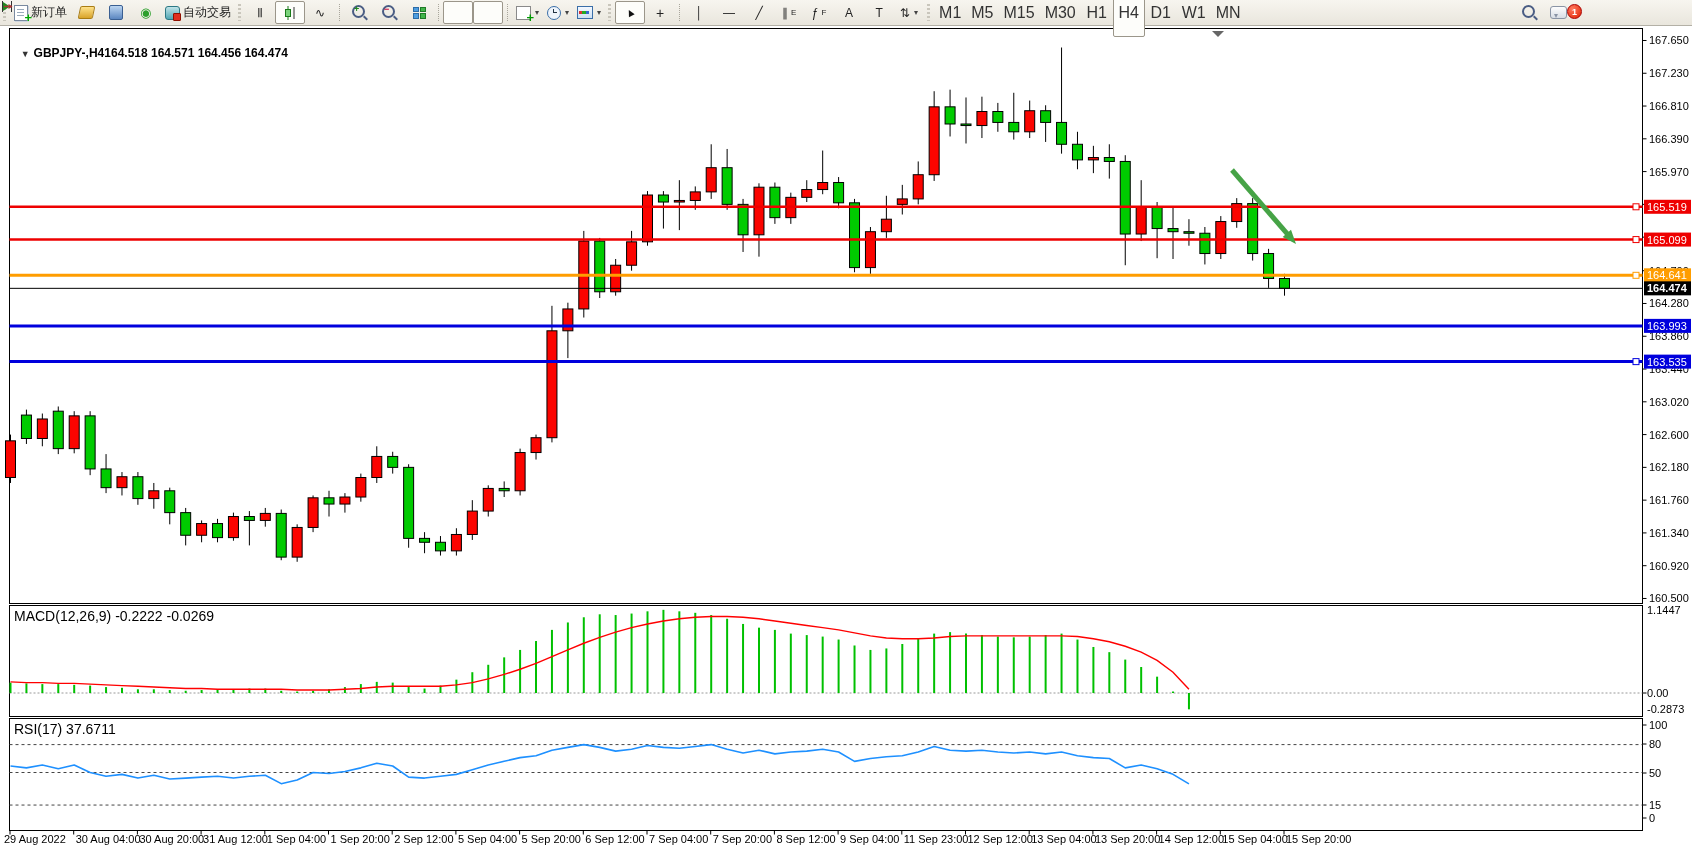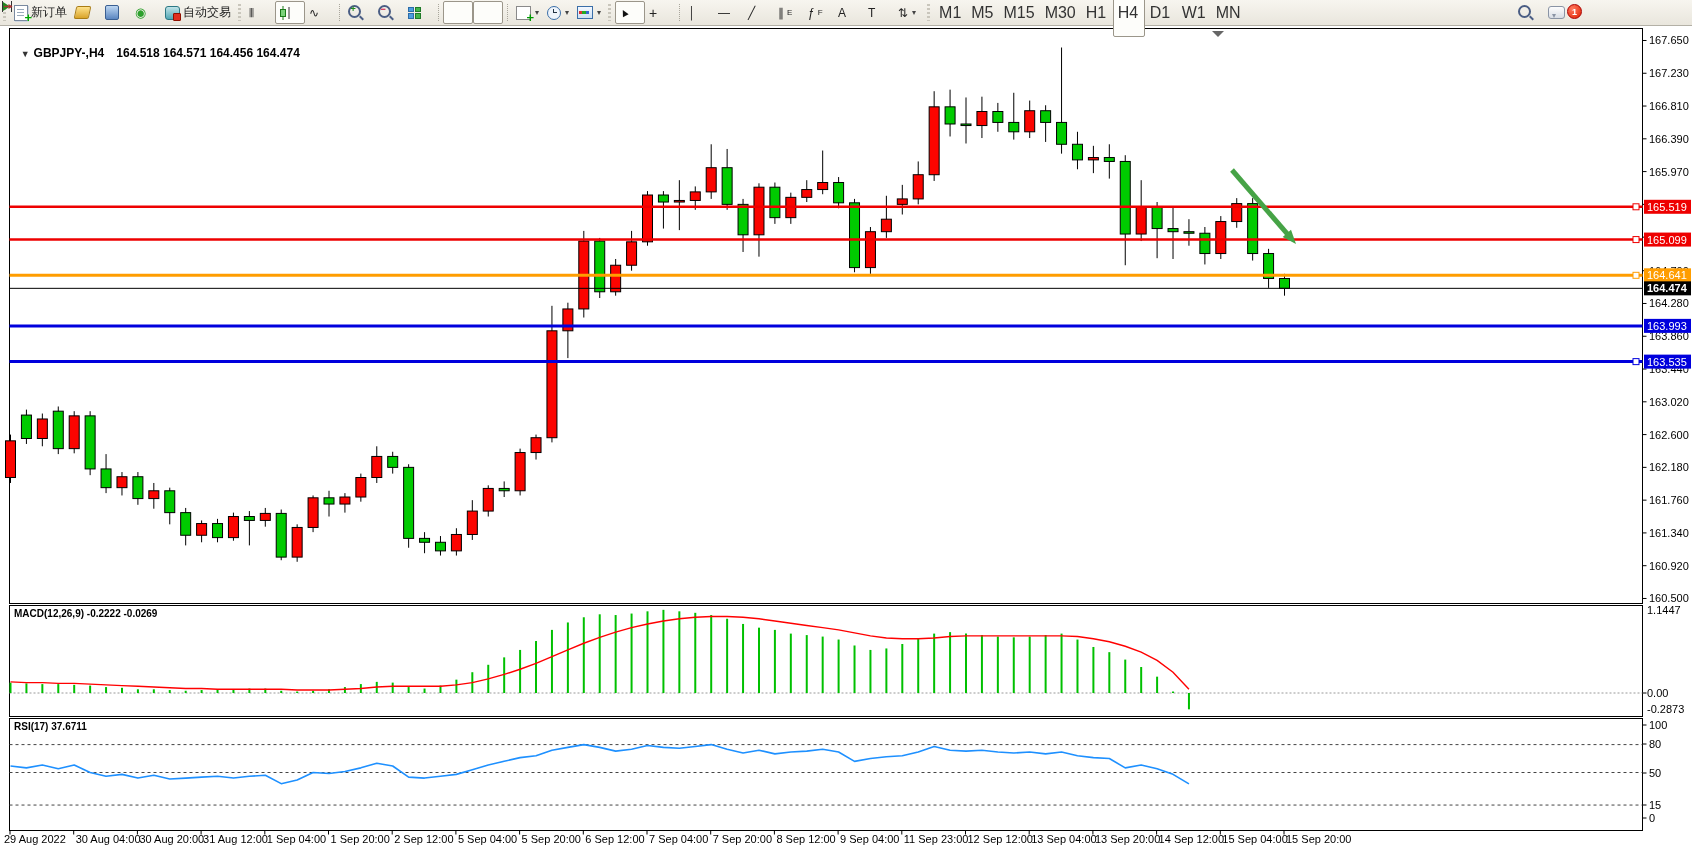--- a/index.html
+++ b/index.html
@@ -5,21 +5,21 @@
   html,body{margin:0;padding:0}
   body{width:1692px;height:850px;position:relative;background:#fff;overflow:hidden;
        font-family:"Liberation Sans",sans-serif;-webkit-font-smoothing:antialiased}
   
   .tb{position:absolute;top:0;left:0;width:1692px;height:25px;z-index:3;
       display:flex;align-items:center;background:linear-gradient(#f7f5ef,#e9e6dd);
       border-bottom:1px solid #b3b0a6;font-size:12px;color:#222}
   .grip{width:3px;height:17px;margin:0 4px 0 3px;
         background:repeating-linear-gradient(#c9c6bc 0 2px,transparent 2px 4px);flex:none}
   .sep{width:0;height:17px;border-left:1px dotted #a9a69c;margin:0 4px;flex:none}
-  .btn{height:21px;min-width:22px;padding:0 3px;display:flex;align-items:center;
+  .btn{height:21px;min-width:22px;padding:0 3px;display:flex;align-items:center;justify-content:center;
        gap:3px;border:1px solid transparent;border-radius:2px;flex:none;cursor:default;white-space:nowrap}
   .btn.on{background:#fdfdfa;border-color:#9b968a}
   .caret{font-size:8px;color:#444;margin-left:1px}
   .tflabel{font-size:16px;color:#333;padding:13px 4px}
   
   .i-doc{width:12px;height:14px;background:#fff;border:1px solid #7a8aa0;position:relative;box-shadow:1px 1px 0 #cfd6df}
   .i-doc:before{content:"";position:absolute;left:2px;top:3px;width:7px;height:1px;background:#9ab;box-shadow:0 3px 0 #9ab,0 6px 0 #9ab}
   .i-doc:after{content:"+";position:absolute;right:-5px;bottom:-5px;color:#0a0;font-weight:bold;font-size:13px;text-shadow:0 0 1px #fff}
   .i-gold{width:13px;height:11px;background:linear-gradient(#ffe28a,#d9a42a);border:1px solid #a97c14;border-radius:2px;transform:skewX(-12deg)}
   .i-blue{width:12px;height:13px;background:linear-gradient(#bcd6f2,#5b86c0);border:1px solid #3a5f92;border-radius:2px}
@@ -49,22 +49,22 @@
   .chat:after{content:"";position:absolute;left:3px;bottom:-4px;border:4px solid transparent;border-top-color:#8a94a5;border-left-width:2px;border-right-width:2px}
   .badge{position:absolute;top:2px;right:-9px;min-width:13px;height:13px;background:radial-gradient(circle at 35% 30%,#ff7a60,#e02000);
          border:1px solid #a00;border-radius:50%;color:#fff;font-size:9px;font-weight:bold;
          display:flex;align-items:center;justify-content:center;z-index:4}
   .rightpad{width:118px;flex:none}
   
   svg{position:absolute;top:0;left:0;z-index:1}
   .overlay{position:absolute;z-index:2;font-size:12px;color:#000;white-space:pre}
   .chart-title{left:14px;top:32px;font-weight:bold}
   .chart-title .tri{font-size:9px;color:#333;margin-right:4px}
-  .chart-title .vals{font-weight:bold;margin-left:12px}
-  .pane-label{font-size:10px;font-weight:bold}
+  .chart-title .vals{font-weight:bold;margin-left:0}
+  .pane-label{font-size:14px;font-weight:normal}
   .macd-label{left:14px;top:608px}
   .rsi-label{left:14px;top:721px}
 </style>
 </head>
 <body>
 
 <div class="tb">
   <div class="grip"></div>
   <div class="btn">
     <span class="i-doc"></span>

